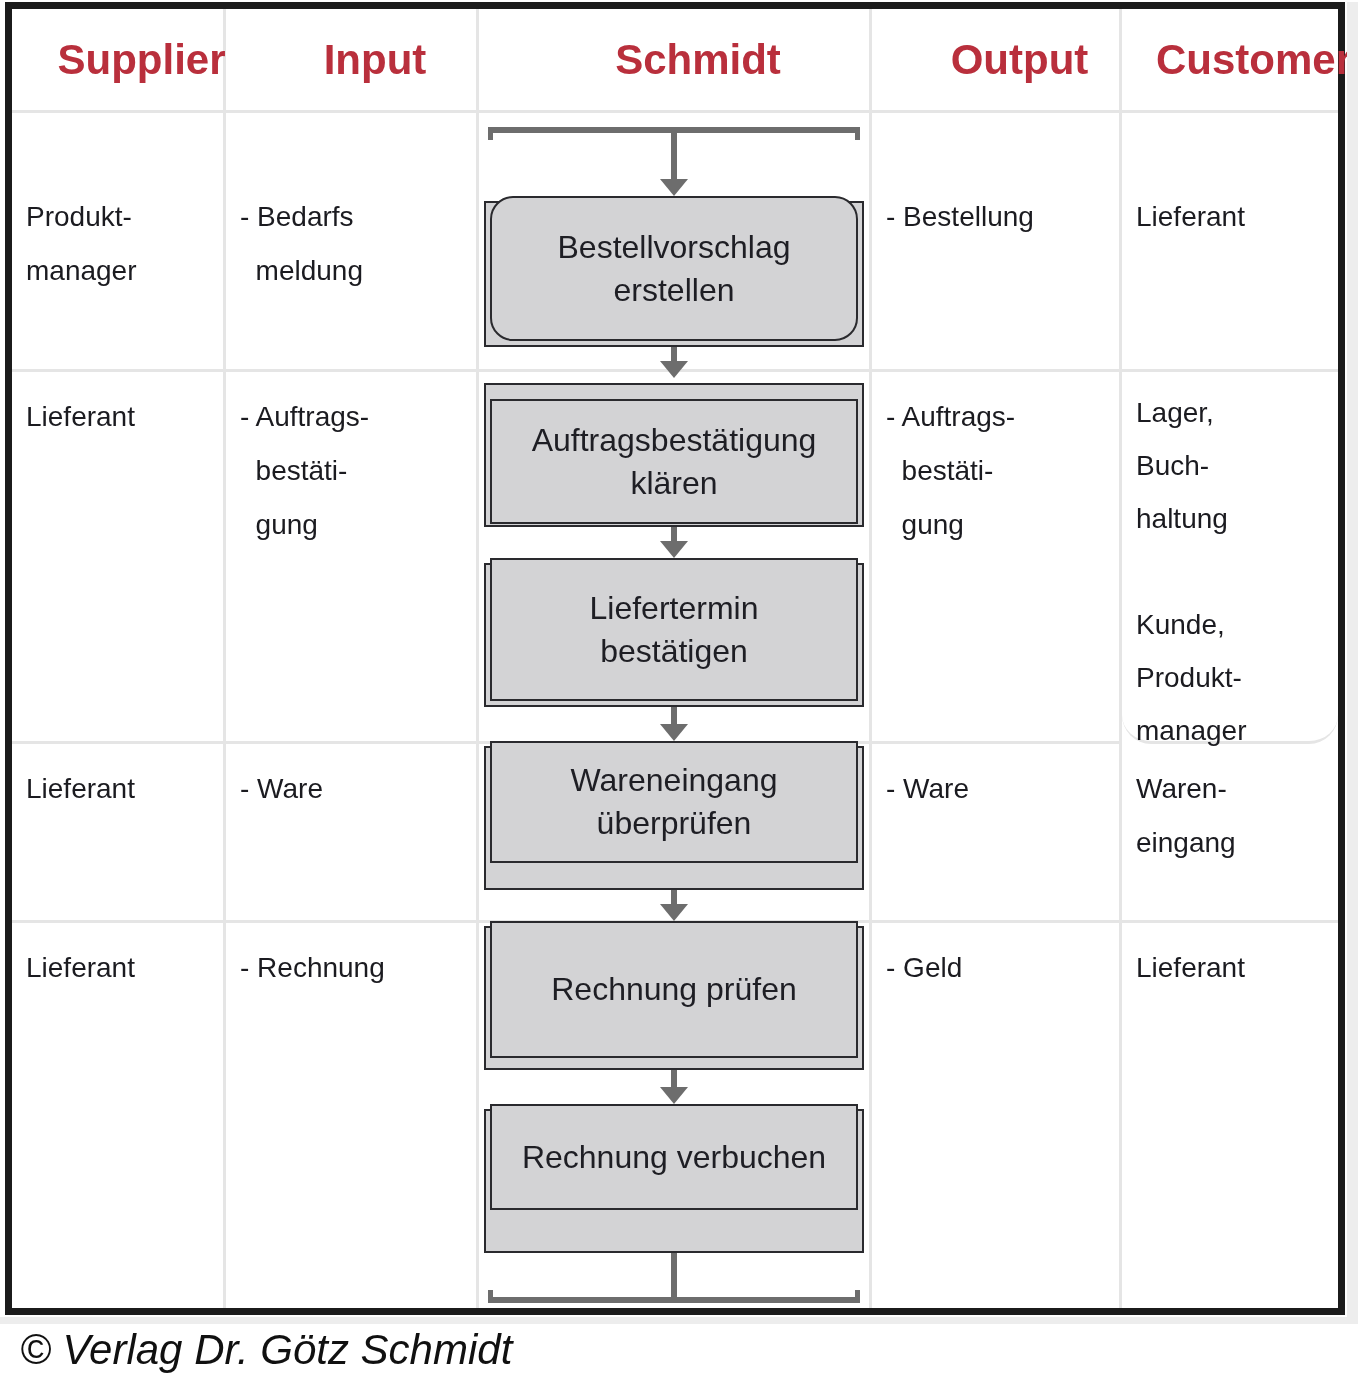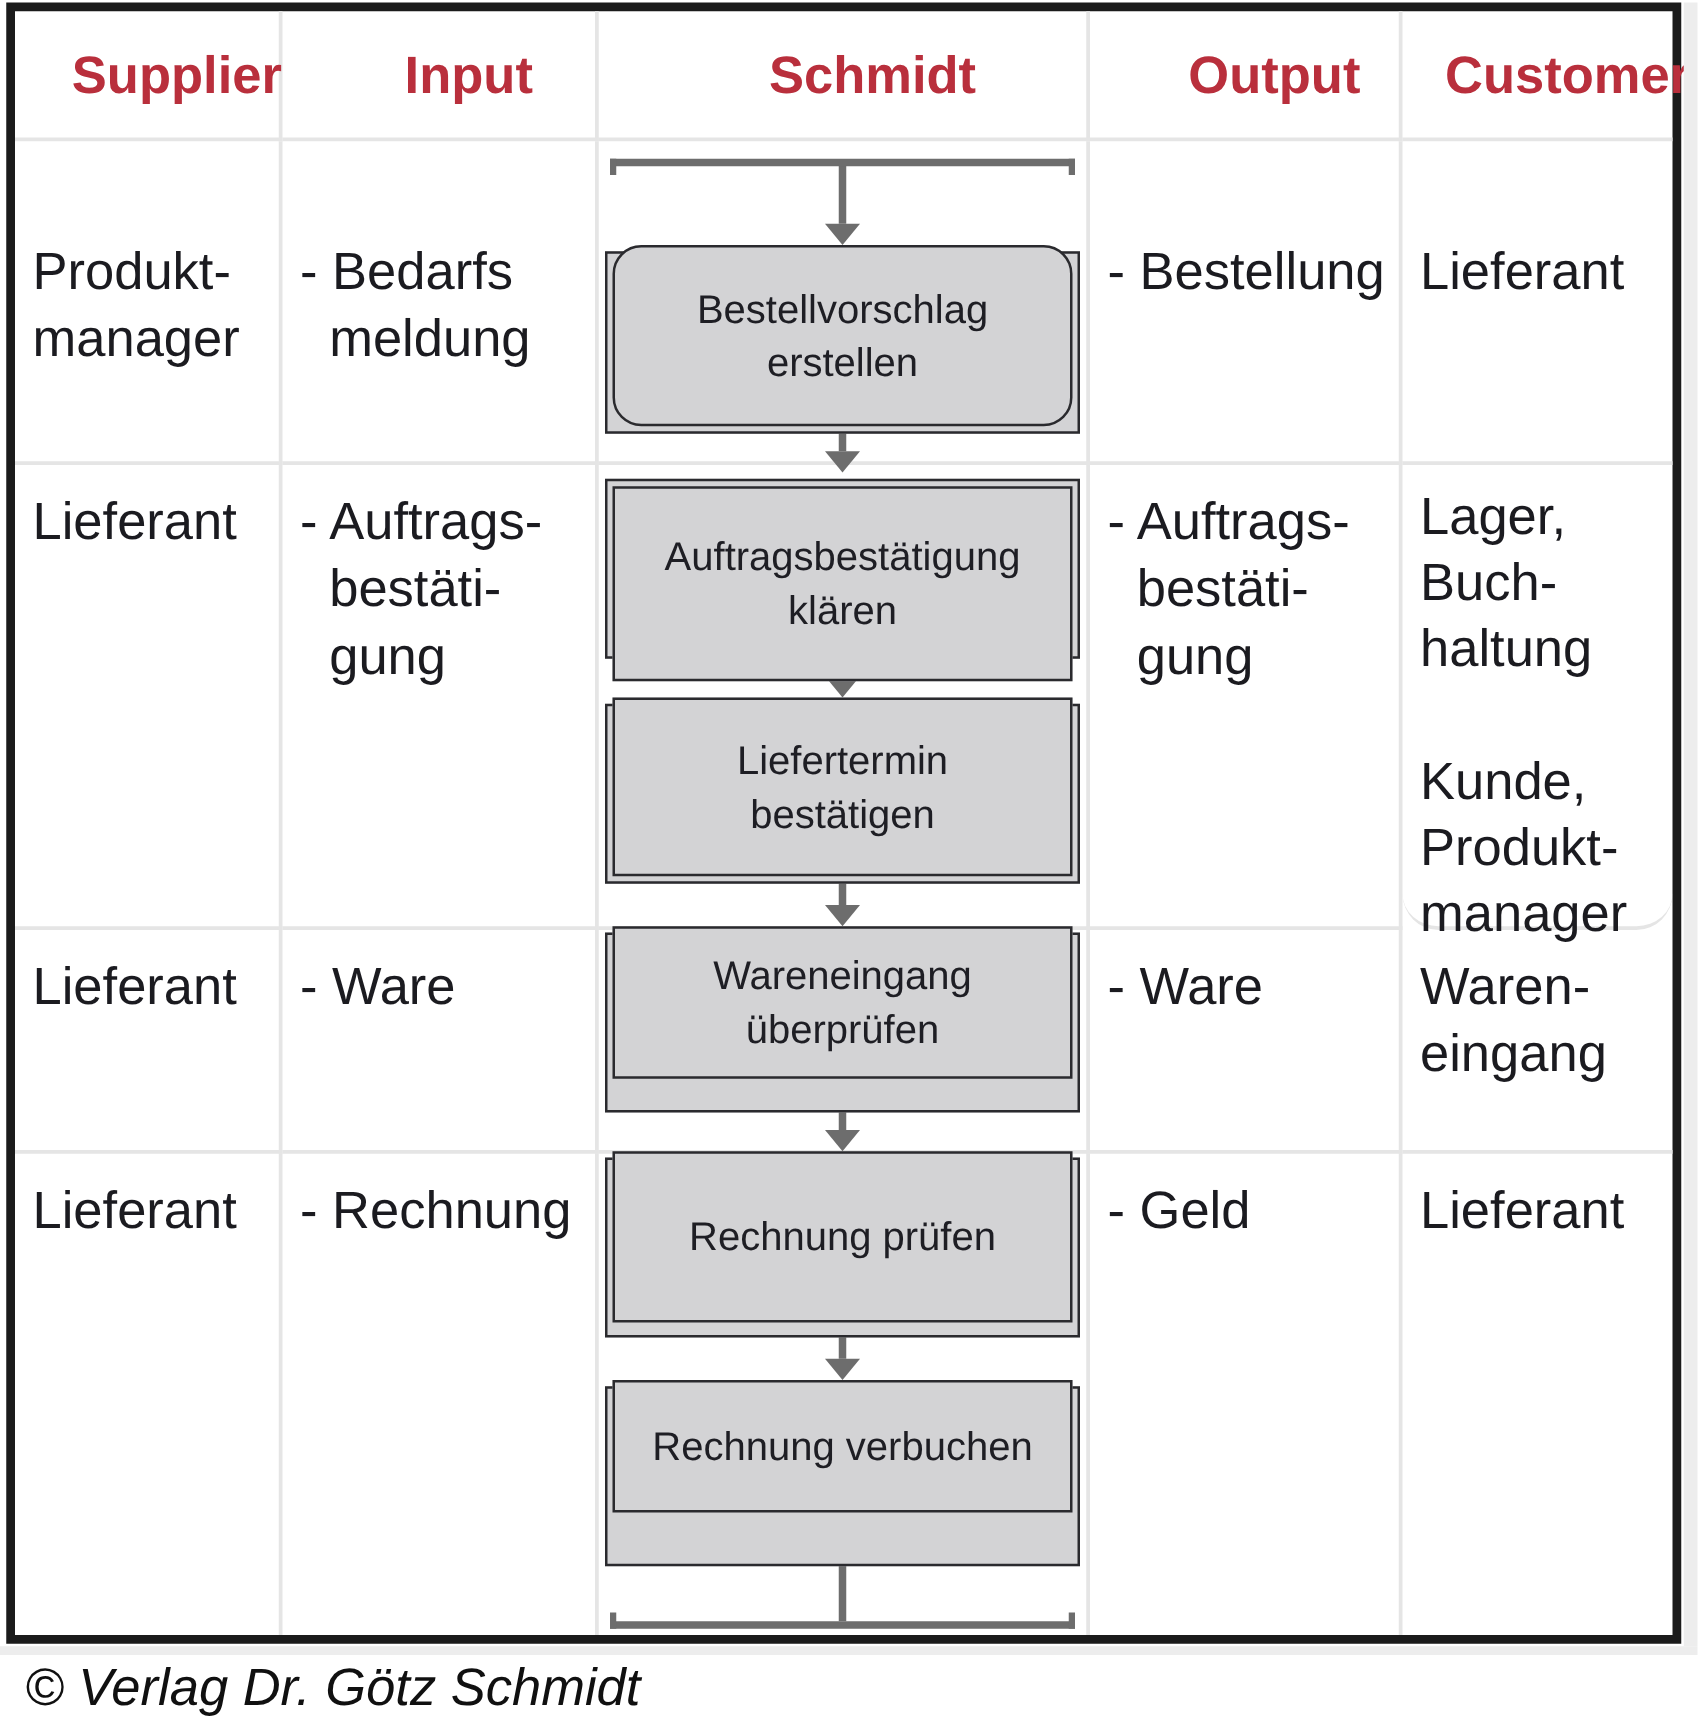--- a/index.html
+++ b/index.html
@@ -28,21 +28,21 @@
     padding-left:48px;
   }
   .cell.lastcol { border-right:none; }
   .cell.lastrow { border-bottom:none; }
   .hcell {
     display:flex; align-items:center; justify-content:center;
     font-size:42px; font-weight:bold; color:#b92f3c;
   }
   .bcell {
     padding:18px 6px 0 14px;
-    font-size:42px; line-height:54px; color:#1b1b20;
+    font-size:28px; line-height:54px; color:#1b1b20;
     white-space:pre-wrap;
   }
   .row1pad { padding-top:77px; }
   .tight { line-height:53px; padding-top:14px;border-radius:29px; }
 
   
   .flow { position:absolute; left:467px; top:0; width:393px; height:1299px; }
   .hbar { position:absolute; left:9px; width:372px; height:6px; background:#6d6d6d; z-index:3; }
   .hbar.topbar::before, .hbar.topbar::after {
     content:""; position:absolute; width:5px; height:13px; background:#6d6d6d; top:0;
@@ -142,21 +142,21 @@
       <div class="ahead" style="top:170px;"></div>
 
       <div class="pshadow" style="top:192px; height:146px;"></div>
       <div class="pbox" style="top:187px; height:145px;border-radius:23px;">Bestellvorschlag
 erstellen</div>
 
       <div class="stem" style="top:330px; height:22px;"></div>
       <div class="ahead" style="top:352px;"></div>
 
       <div class="pshadow" style="top:374px; height:144px;"></div>
-      <div class="pbox" style="top:380px; height:156px;">Auftragsbestätigung
+      <div class="pbox" style="top:390px; height:125px;">Auftragsbestätigung
 klären</div>
 
       <div class="stem" style="top:508px; height:24px;"></div>
       <div class="ahead" style="top:532px;"></div>
 
       <div class="pshadow" style="top:554px; height:144px;"></div>
       <div class="pbox" style="top:549px; height:143px;">Liefertermin
 bestätigen</div>
 
       <div class="stem" style="top:690px; height:25px;"></div>

